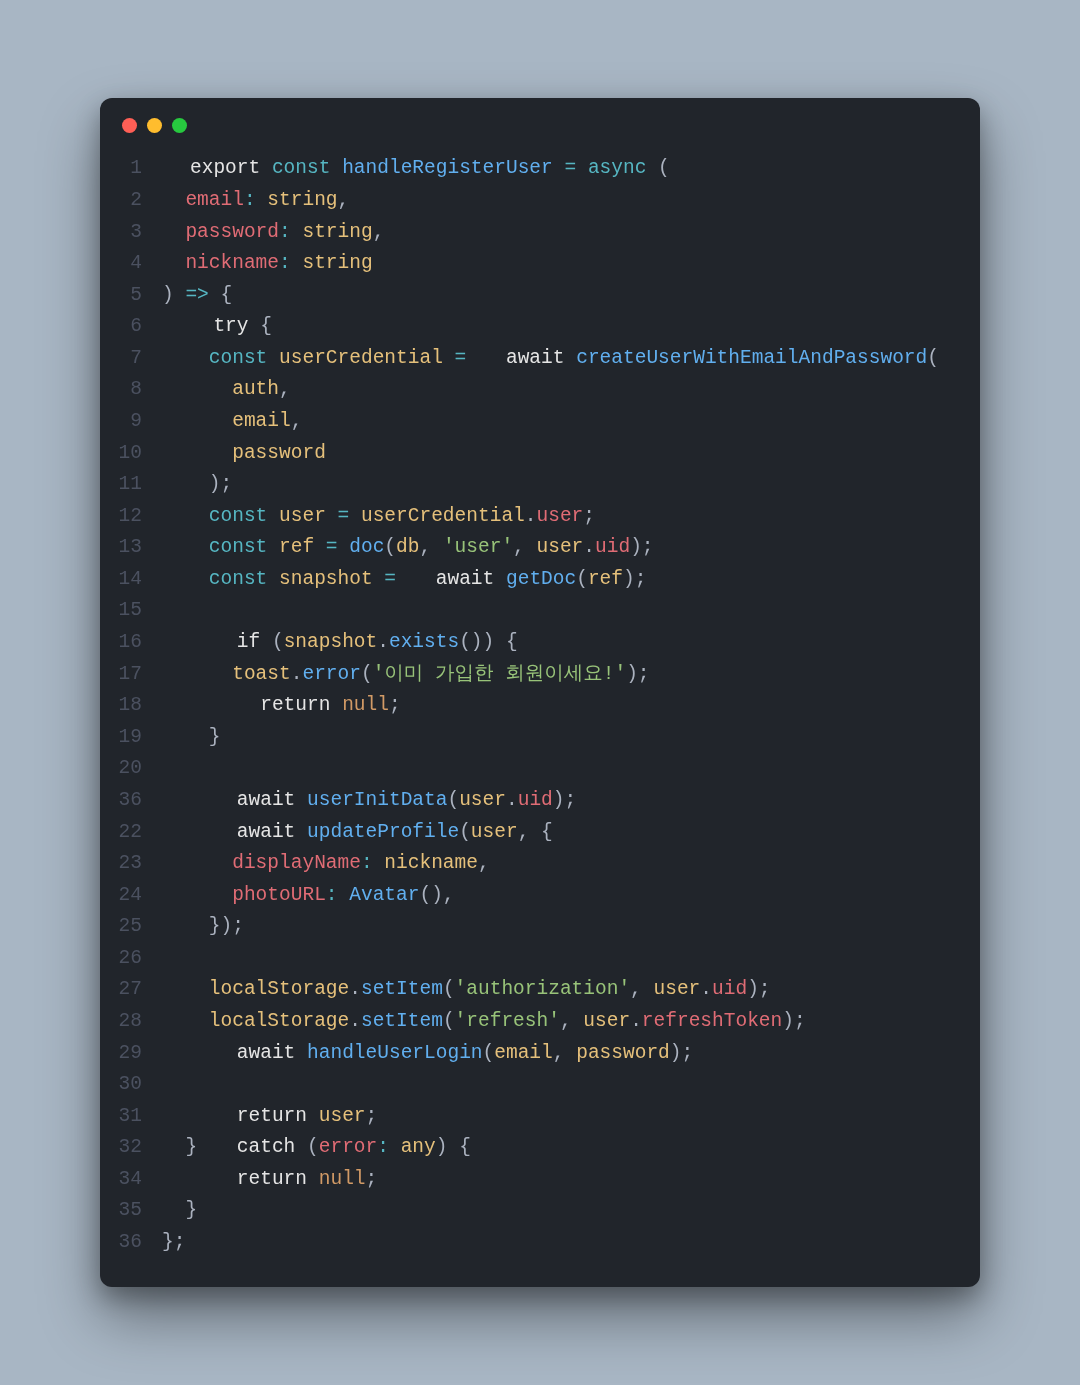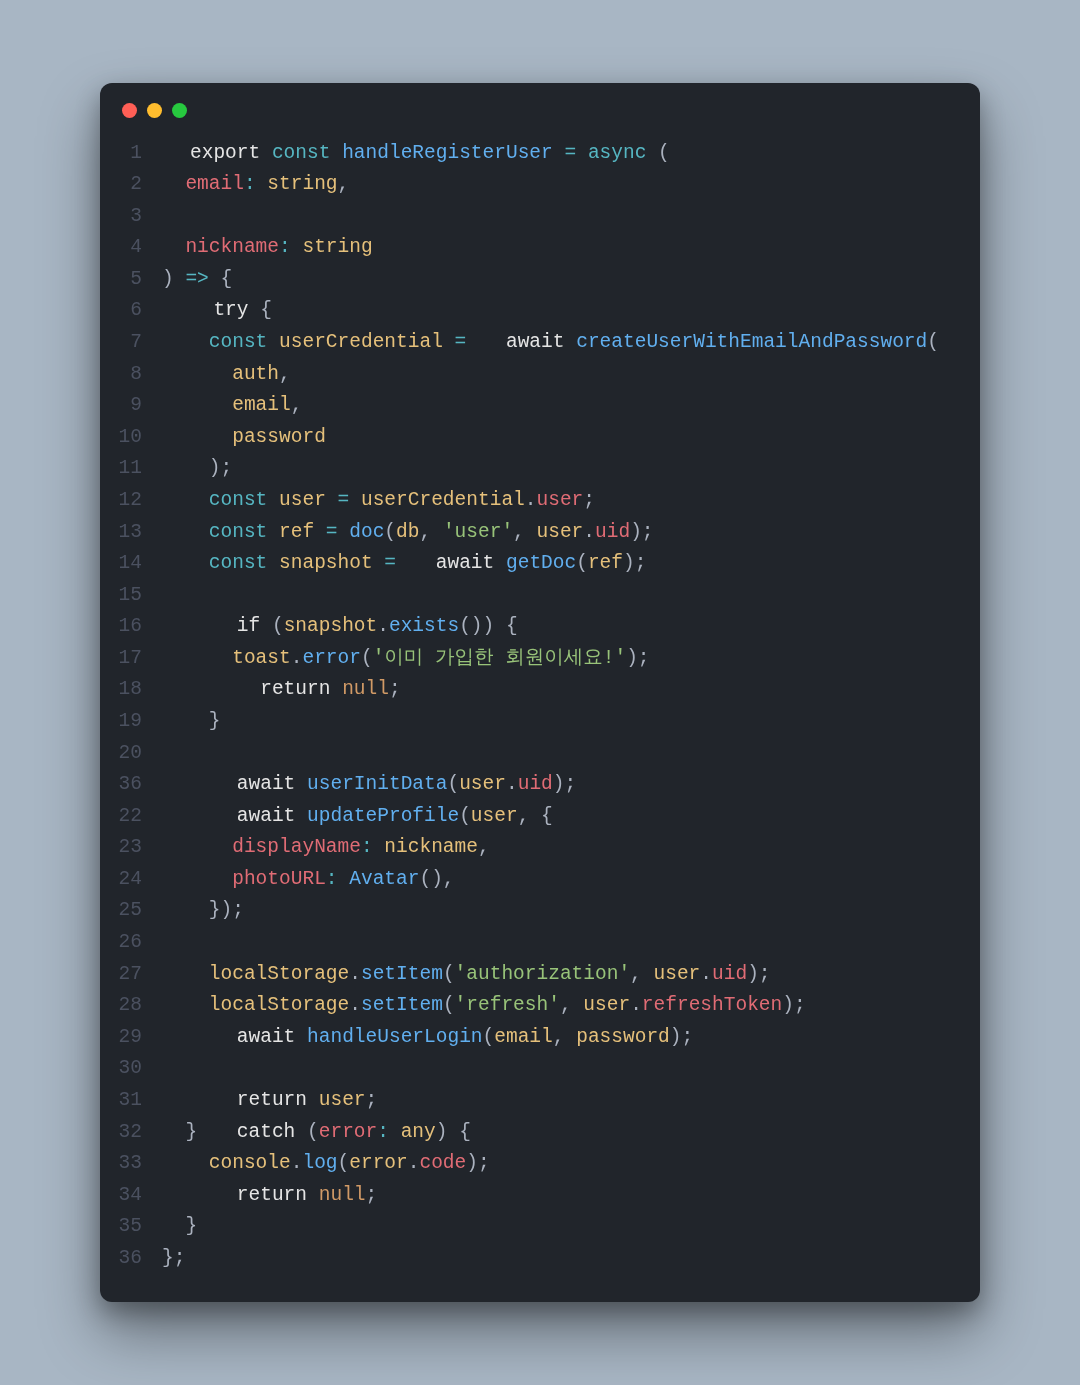--- a/index.html
+++ b/index.html
@@ -76,20 +76,21 @@
       <div class="line">
         <span class="lineno">1</span>
         <span class="code"><span class="kw">export</span><span class="punct"> </span><span class="sk">const</span><span class="punct"> </span><span class="fn">handleRegisterUser</span><span class="punct"> </span><span class="sk">=</span><span class="punct"> </span><span class="sk">async</span><span class="punct"> (</span></span>
       </div>
       <div class="line">
         <span class="lineno">2</span>
         <span class="code"><span class="punct">  </span><span class="param">email</span><span class="sk">:</span><span class="punct"> </span><span class="type">string</span><span class="punct">,</span></span>
       </div>
       <div class="line">
         <span class="lineno">3</span>
+        <span class="code"><span class="punct">  </span><span class="param">password</span><span class="sk">:</span><span class="punct"> </span><span class="type">string</span><span class="punct">,</span></span>
       </div>
       <div class="line">
         <span class="lineno">4</span>
         <span class="code"><span class="punct">  </span><span class="param">nickname</span><span class="sk">:</span><span class="punct"> </span><span class="type">string</span></span>
       </div>
       <div class="line">
         <span class="lineno">5</span>
         <span class="code"><span class="punct">) </span><span class="sk">=&gt;</span><span class="punct"> {</span></span>
       </div>
       <div class="line">
@@ -192,24 +193,20 @@
         <span class="lineno">30</span>
         <span class="code"><span class="punct"></span></span>
       </div>
       <div class="line">
         <span class="lineno">31</span>
         <span class="code"><span class="punct">    </span><span class="kw">return</span><span class="punct"> </span><span class="var">user</span><span class="punct">;</span></span>
       </div>
       <div class="line">
         <span class="lineno">32</span>
         <span class="code"><span class="punct">  } </span><span class="kw">catch</span><span class="punct"> (</span><span class="param">error</span><span class="sk">:</span><span class="punct"> </span><span class="type">any</span><span class="punct">) {</span></span>
-      </div>
-      <div class="line">
-        <span class="lineno">33</span>
-        <span class="code"><span class="punct">    </span><span class="var">console</span><span class="punct">.</span><span class="fn">log</span><span class="punct">(</span><span class="var">error</span><span class="punct">.</span><span class="prop">code</span><span class="punct">);</span></span>
       </div>
       <div class="line">
         <span class="lineno">34</span>
         <span class="code"><span class="punct">    </span><span class="kw">return</span><span class="punct"> </span><span class="const">null</span><span class="punct">;</span></span>
       </div>
       <div class="line">
         <span class="lineno">35</span>
         <span class="code"><span class="punct">  }</span></span>
       </div>
       <div class="line">

